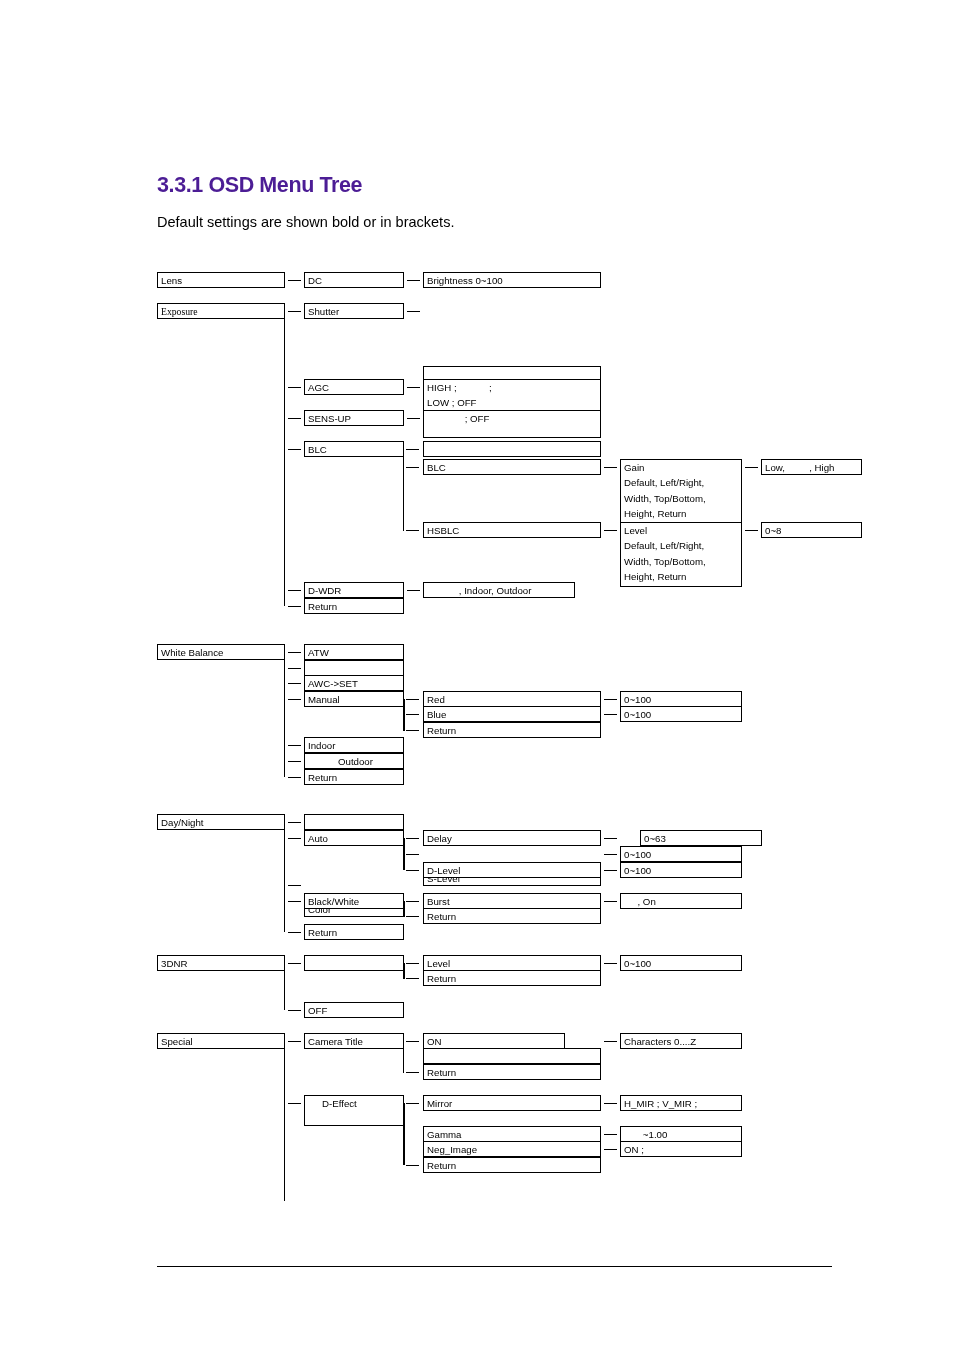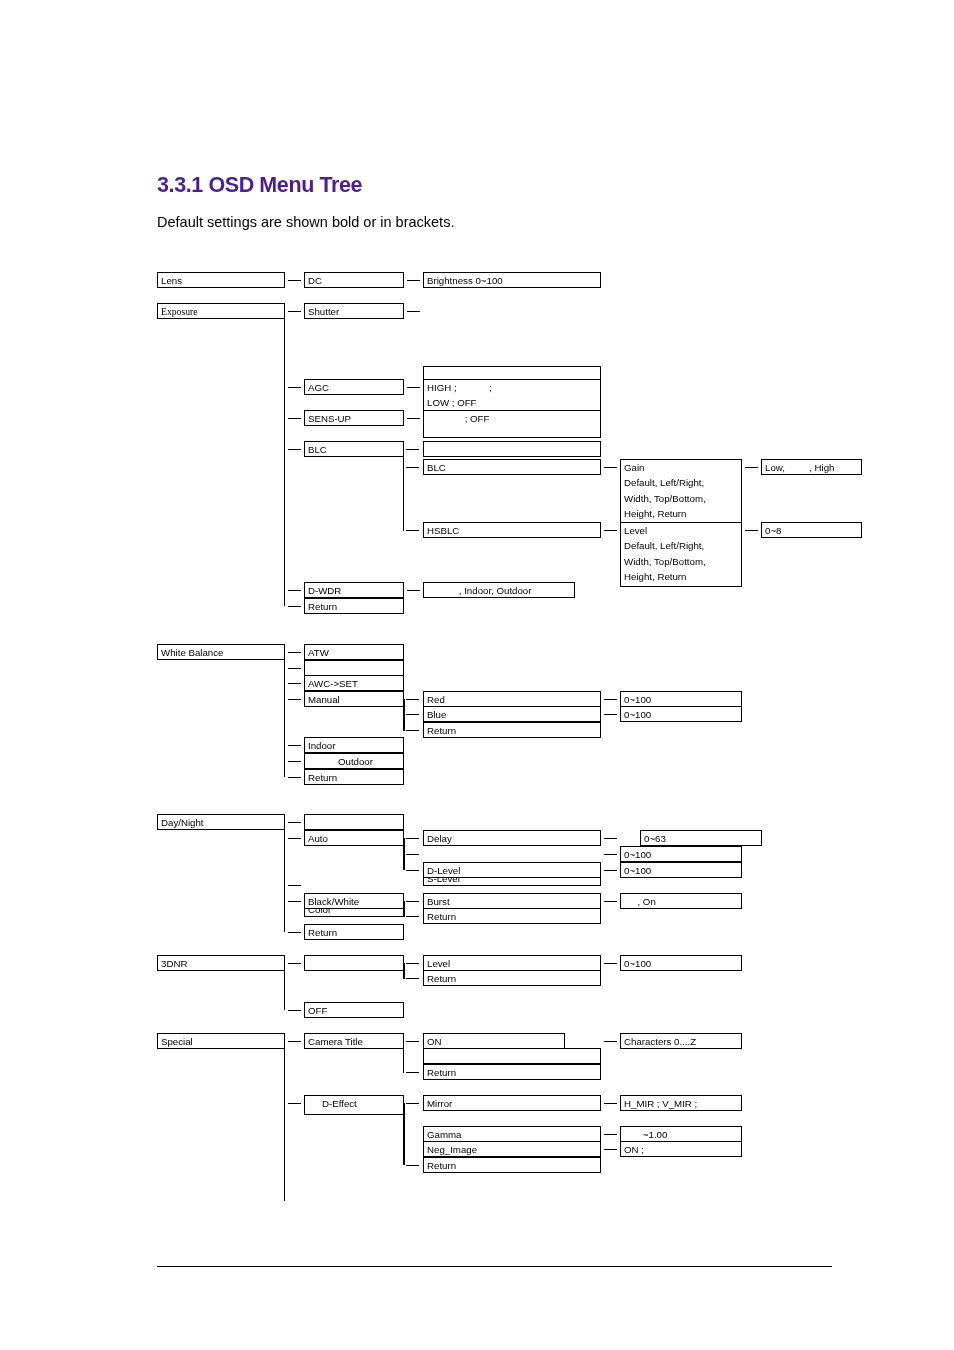--- a/index.html
+++ b/index.html
@@ -249,21 +249,21 @@
   <div class="box" style="left:423px; top:1033px; width:142px; height:16px;">ON</div>
   <div class="dash" style="left:604px; top:1041px; width:13px;"></div>
   <div class="box" style="left:620px; top:1033px; width:122px; height:16px;">Characters 0....Z</div>
 
   <div class="box" style="left:423px; top:1048px; width:178px; height:16px;"></div>
 
   <div class="dash" style="left:406px; top:1072px; width:13px;"></div>
   <div class="box" style="left:423px; top:1064px; width:178px; height:16px;">Return</div>
 
   <div class="dash" style="left:288px; top:1103px; width:13px;"></div>
-  <div class="box" style="left:304px; top:1095px; width:100px; height:20px;padding-left:17px;">D-Effect</div>
+  <div class="box" style="left:304px; top:1095px; width:100px; height:31px;padding-left:17px;">D-Effect</div>
   <div class="vline thick" style="left:403px; top:1103px; height:62px;"></div>
 
   <div class="dash" style="left:406px; top:1103px; width:13px;"></div>
   <div class="box" style="left:423px; top:1095px; width:178px; height:16px;">Mirror</div>
   <div class="dash" style="left:604px; top:1103px; width:13px;"></div>
   <div class="box" style="left:620px; top:1095px; width:122px; height:16px;">H_MIR ; V_MIR ;</div>
 
   <div class="box" style="left:423px; top:1126px; width:178px; height:16px;">Gamma</div>
   <div class="dash" style="left:604px; top:1134px; width:13px;"></div>
   <div class="box" style="left:620px; top:1126px; width:122px; height:16px;">       ~1.00</div>

